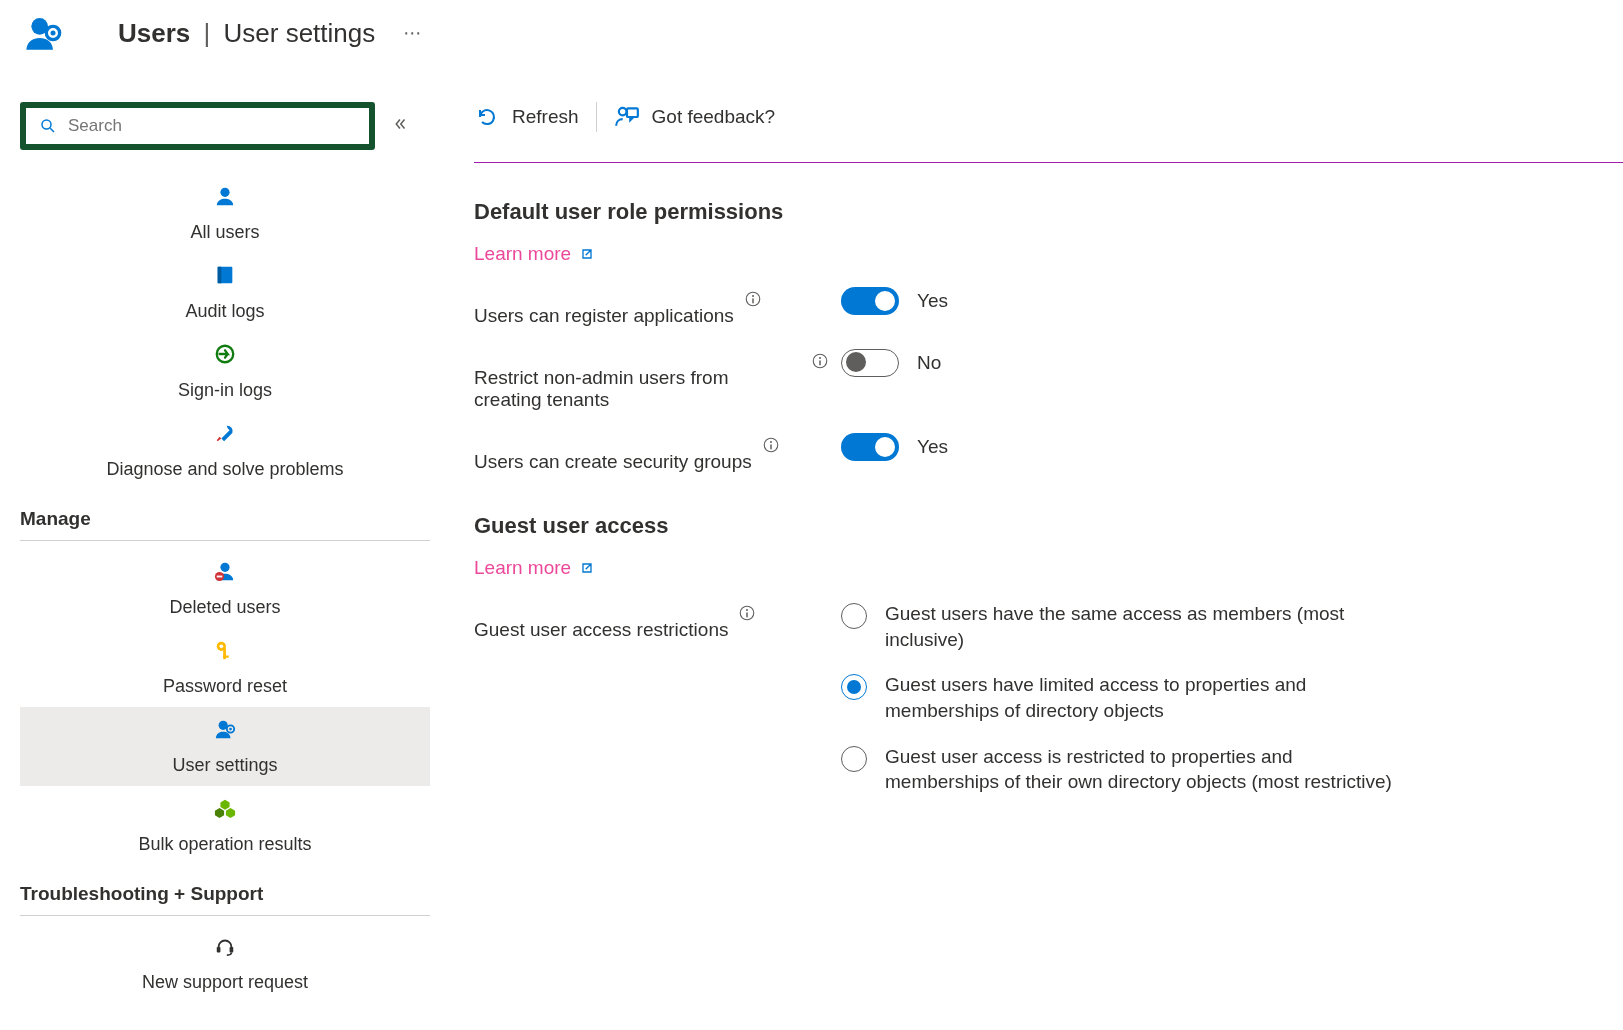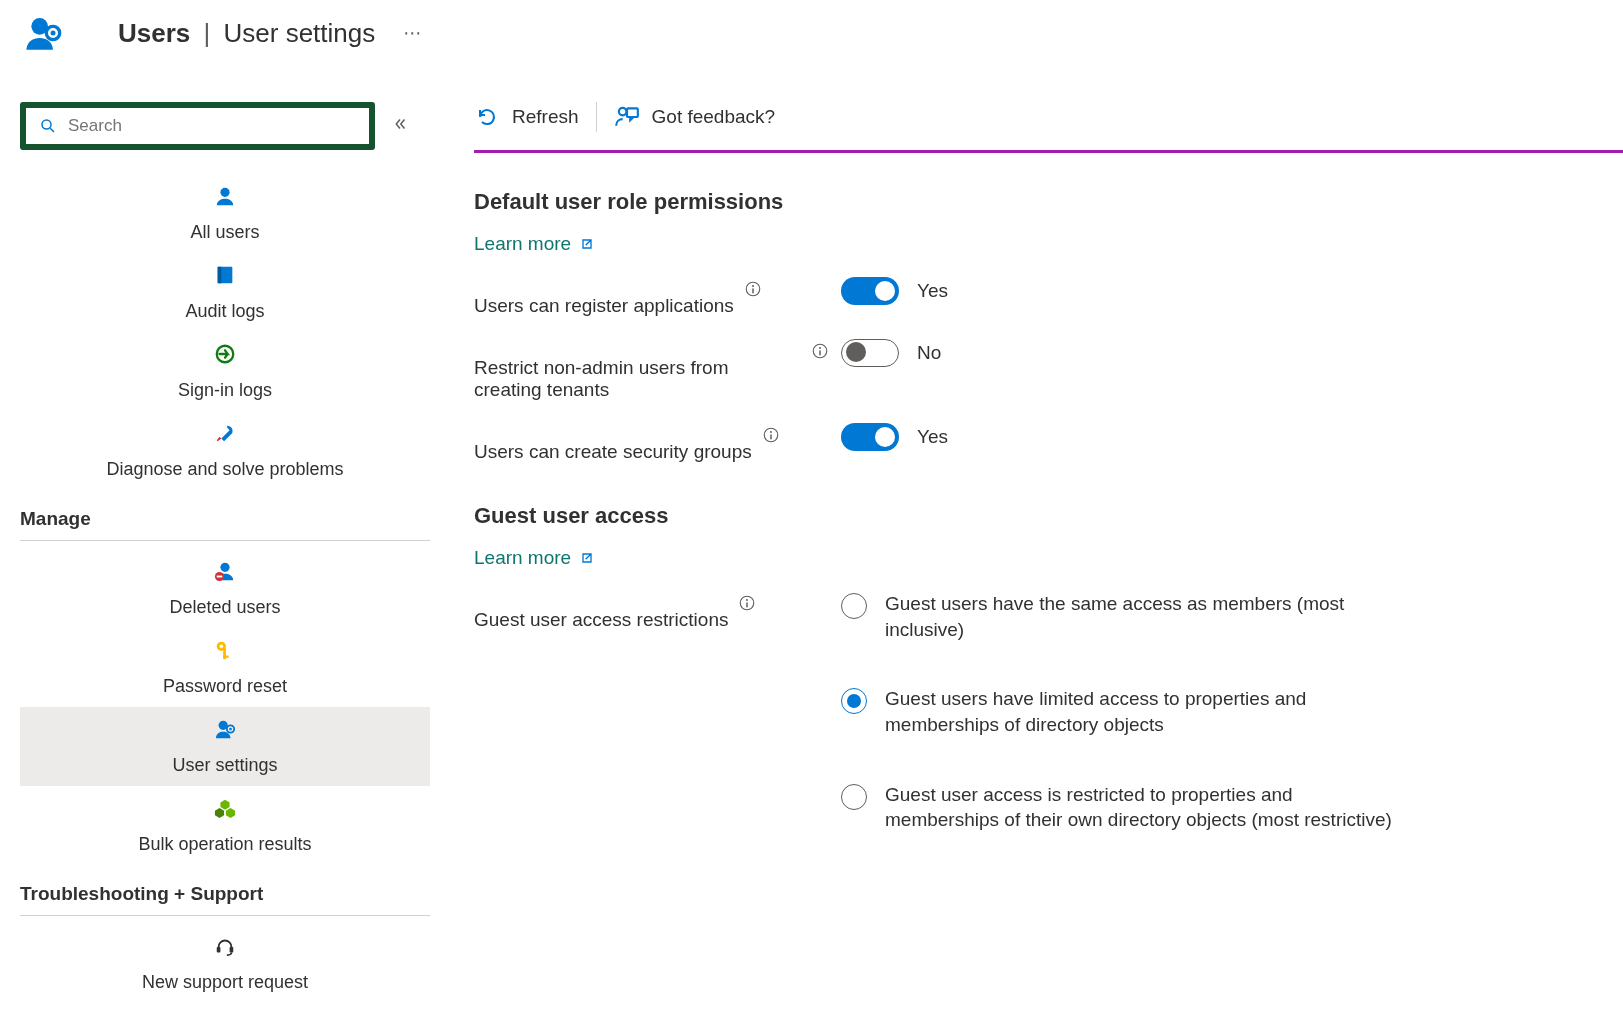--- a/index.html
+++ b/index.html
@@ -26,48 +26,48 @@
 .collapse-btn { cursor:pointer; color:#605e5c; font-size:18px; }
 
 
 .side-item { display:flex; align-items:center; gap:14px; padding:10px 8px; cursor:pointer; font-size:18px;flex-direction:column; }
 .side-item.active { background:#edebe9; }
 .side-sep { margin:18px 0 10px 0; font-weight:600; font-size:19px; }
 .side-hr { border:none; border-top:1px solid #d2d0ce; margin:8px 0 8px 0; }
 .icon-box { width:24px; height:24px; display:flex; align-items:center; justify-content:center; flex-shrink:0; }
 
 
-.toolbar { display:flex; align-items:center; gap:17px; border-bottom:3px solid #a21caf; padding-bottom:18px; margin-bottom:36px; }
+.toolbar { display:flex; align-items:center; gap:17px; border-bottom:1px solid #a21caf; padding-bottom:30px; margin-bottom:36px; }
 .tool-btn { display:flex; align-items:center; gap:12px; cursor:pointer; font-size:19px; }
 .tool-divider { width:1px; height:30px; background:#d2d0ce; }
 .tool-icon { width:26px; height:26px; display:flex; align-items:center; justify-content:center; }
 
 
 .section-h { font-weight:700; font-size:22px; margin-bottom:18px; }
-.link { color:#0f766e; cursor:pointer; font-size:19px; display:inline-flex; align-items:center; gap:8px; }
+.link { color:#ec4899; cursor:pointer; font-size:19px; display:inline-flex; align-items:center; gap:8px; }
 .section-body { margin-bottom:40px; }
 
 
 .setting-row { display:flex; align-items:flex-start; margin-top:22px; }
 .setting-label { width:355px; font-size:19px; display:flex; align-items:flex-start; gap:10px; }
 .setting-label-text { flex:0 1 auto;margin-top:18px; }
 .info-icn { flex-shrink:0; display:inline-flex; margin-top:3px; }
 .setting-control { display:flex; align-items:center; gap:18px; margin-left:12px; }
 .setting-value { font-size:19px; }
 
 
 .toggle { width:58px; height:28px; border-radius:16px; position:relative; cursor:pointer; }
 .toggle.on { background:#0078d4; }
 .toggle.off { background:#fff; border:1.6px solid #605e5c; }
 .toggle .knob { position:absolute; width:20px; height:20px; border-radius:50%; top:4px; }
 .toggle.on .knob { right:4px; background:#fff; }
 .toggle.off .knob { left:4px; background:#605e5c; top:2.2px; }
 
 
-.radio-group { display:flex; flex-direction:column; gap:44px; margin-left:12px; flex:1; }
+.radio-group { display:flex; flex-direction:column; gap:20px; margin-left:12px; flex:1; }
 .radio-item { display:flex; gap:18px; align-items:flex-start; cursor:pointer; }
 .radio-circle { flex-shrink:0; width:26px; height:26px; border-radius:50%; border:1.6px solid #605e5c; margin-top:2px; display:flex; align-items:center; justify-content:center; }
 .radio-item.selected .radio-circle { border:1.6px solid #0078d4; }
 .radio-item.selected .radio-circle::after { content:""; width:14px; height:14px; border-radius:50%; background:#0078d4; }
 .radio-label { font-size:19px; max-width:520px; line-height:1.35; }
 
 </style>
 </head>
 <body>
 

